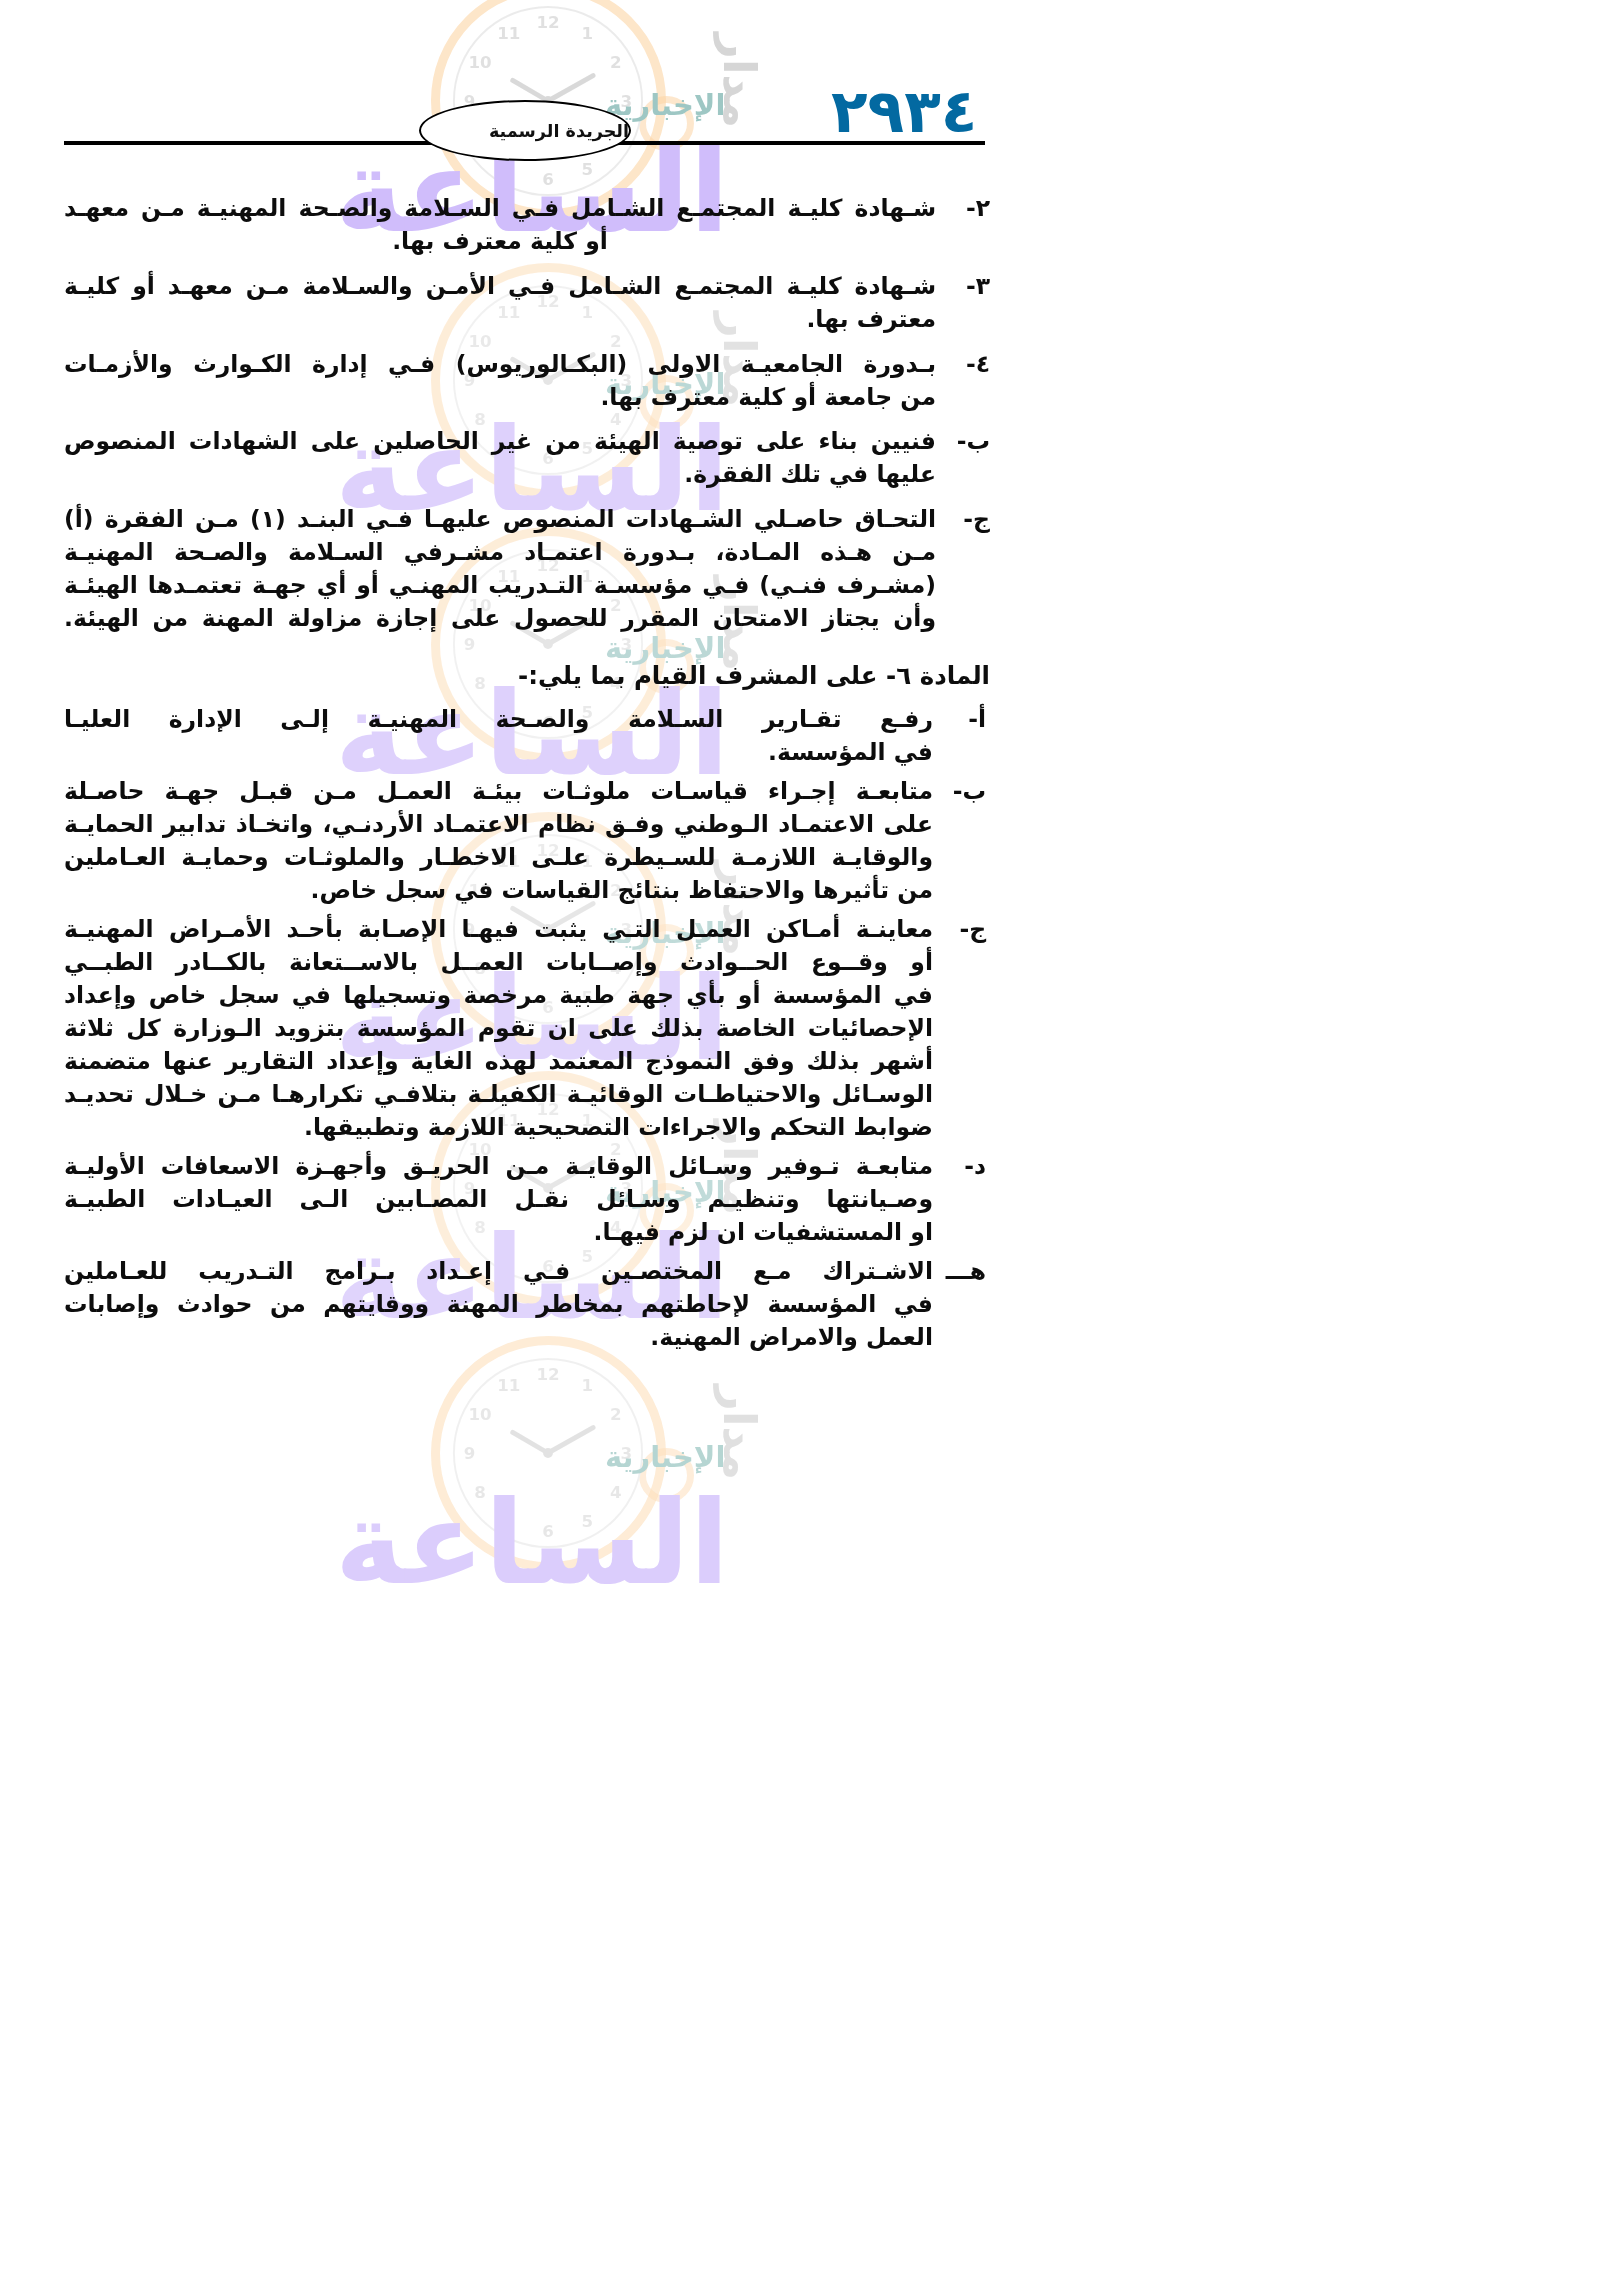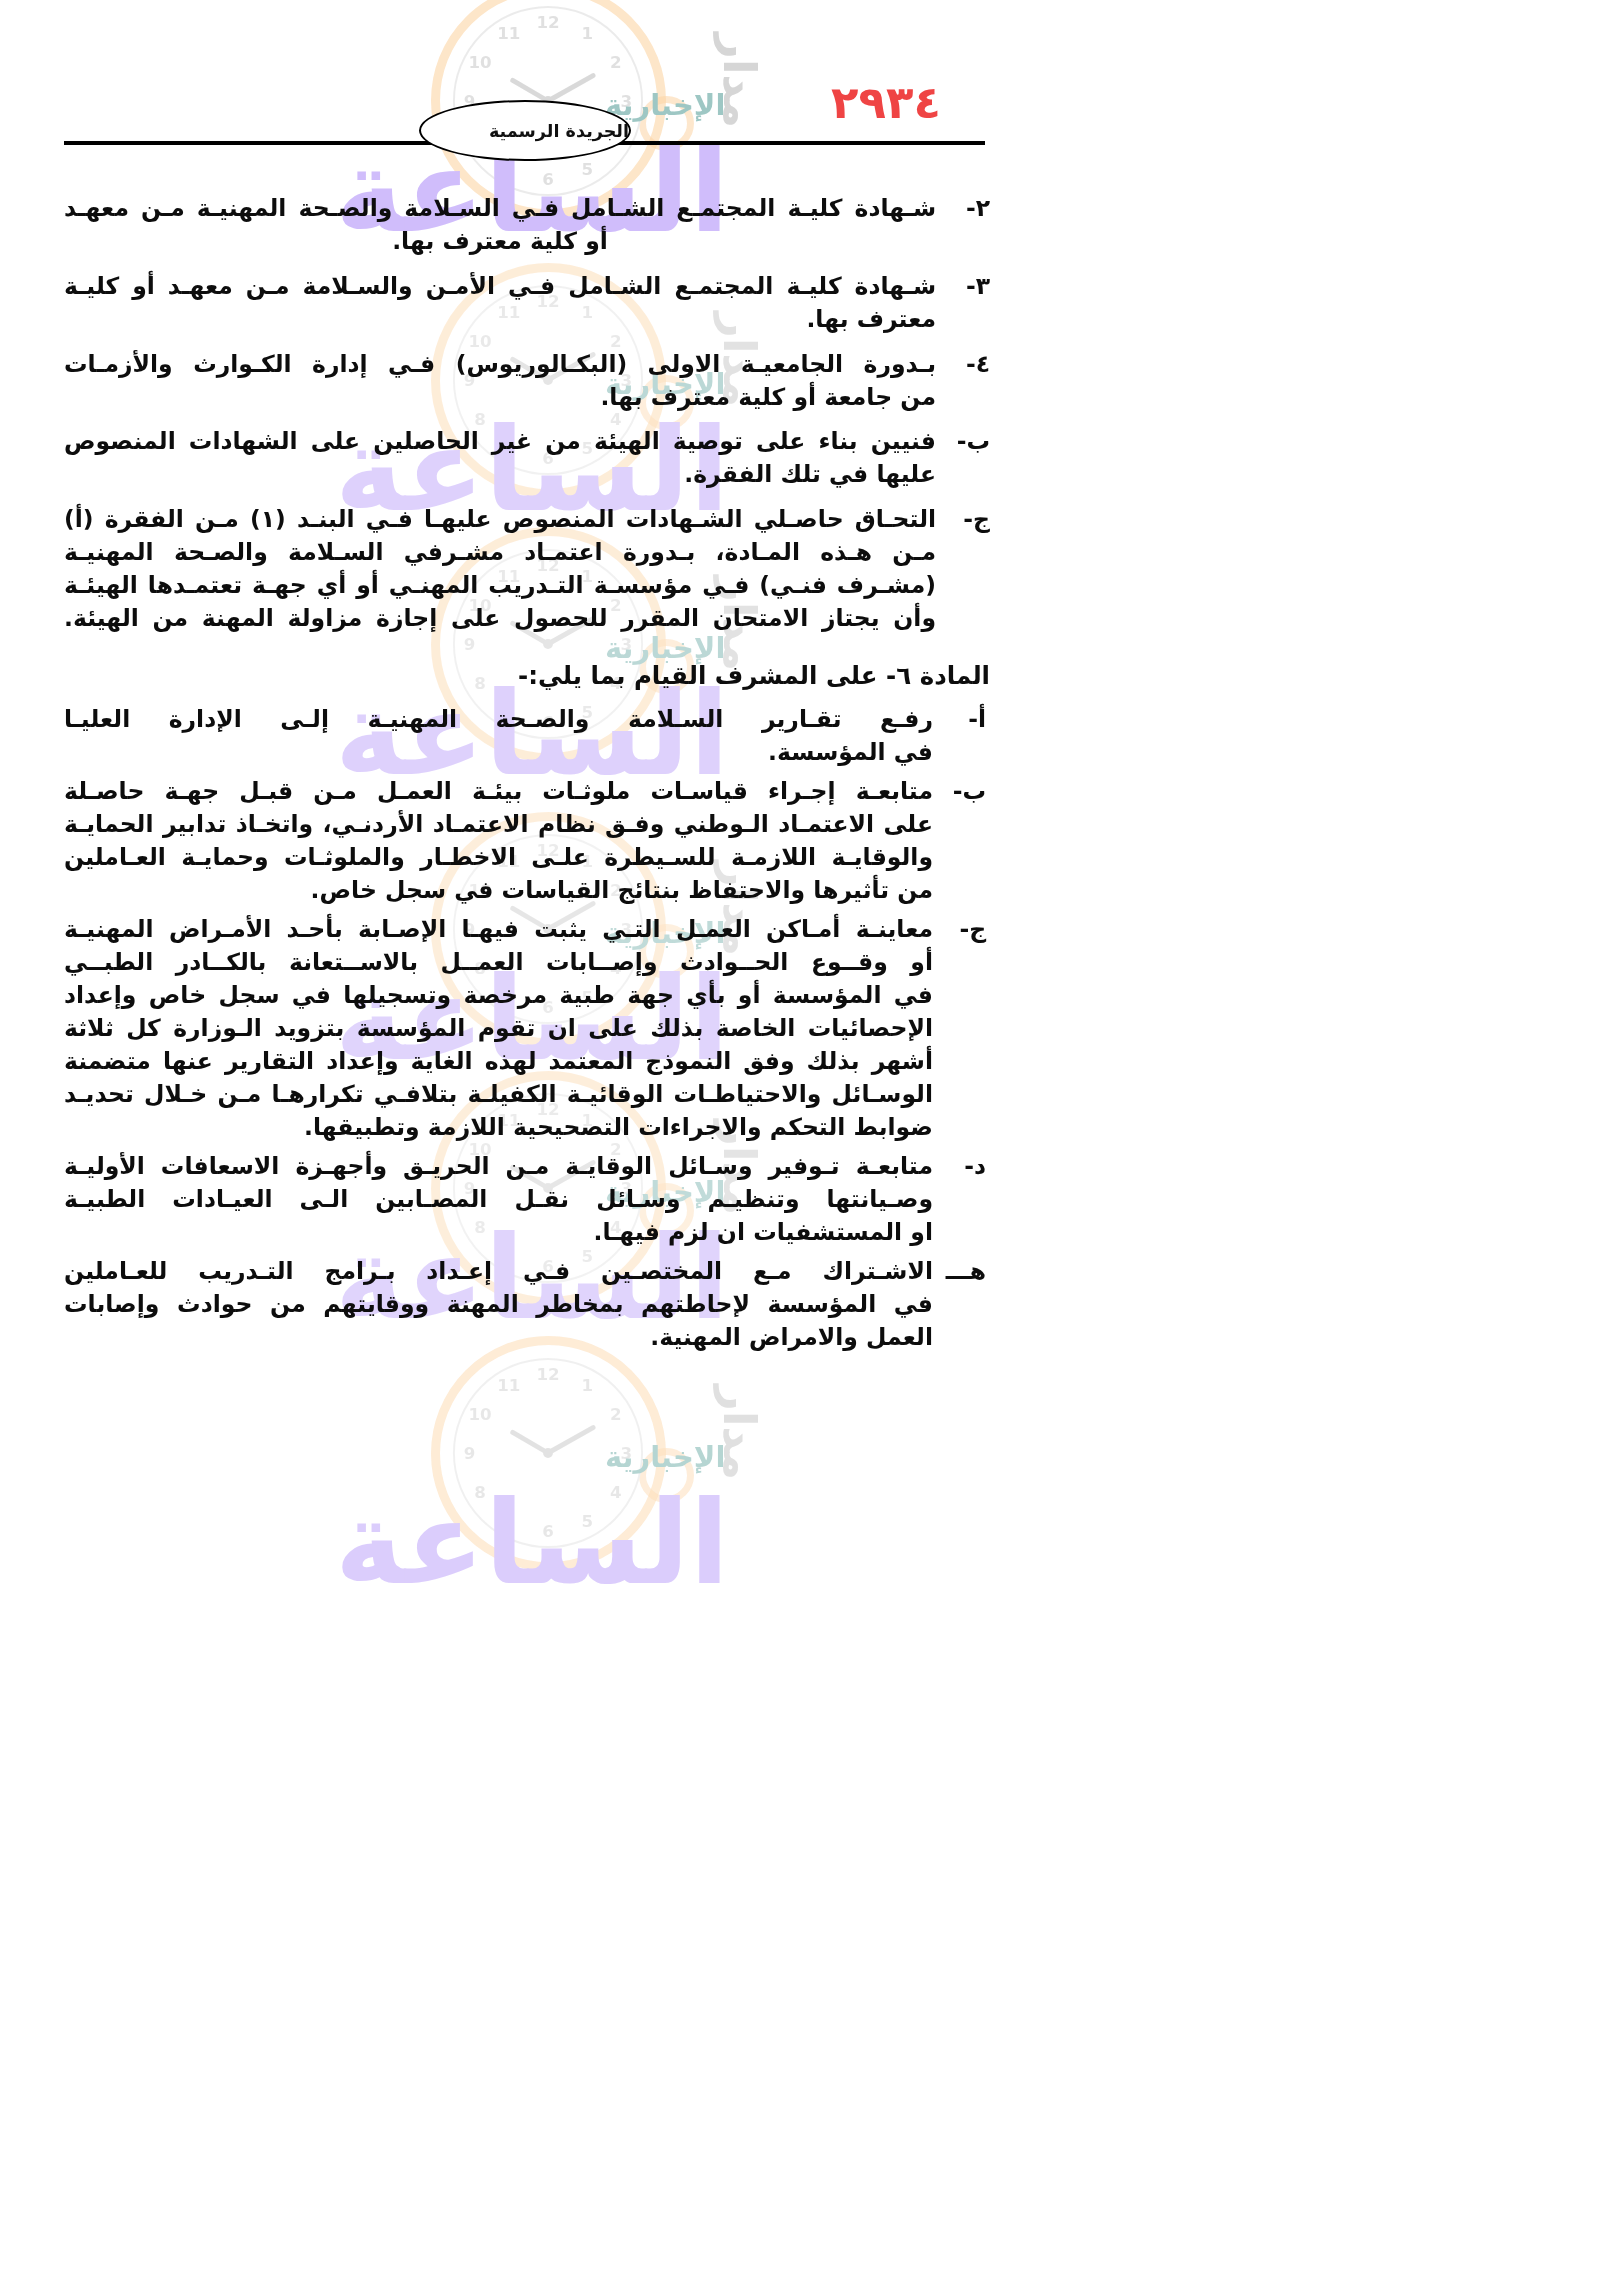--- a/index.html
+++ b/index.html
@@ -35,21 +35,21 @@
     font-size:29px; font-weight:bold; color:#0f766e; direction:rtl;
   }
   .wm-saa {
     position:absolute; left:11.8px; top:147px;
     font-size:116px; font-weight:bold; color:#8b5cf6; direction:rtl; letter-spacing:-2px;
   }
 
   
   .page-number {
     position:absolute; top:76px; left:831px; width:108px; z-index:2;
-    font-size:45px; font-weight:bold; text-align:center; color:#ef4444;
+    font-size:60px; font-weight:bold; text-align:center; color:#0369a1;
   }
   .header-rule {
     position:absolute; top:141px; left:64px; width:921px; height:3.9px;
     background:#000; z-index:2;
   }
   .gazette-oval {
     position:absolute; top:100px; left:419px; width:212px; height:61px;
     border:2.9px solid #000; border-radius:50%; background:#fff; z-index:3;
     display:flex; align-items:center; justify-content:flex-end;
   }

